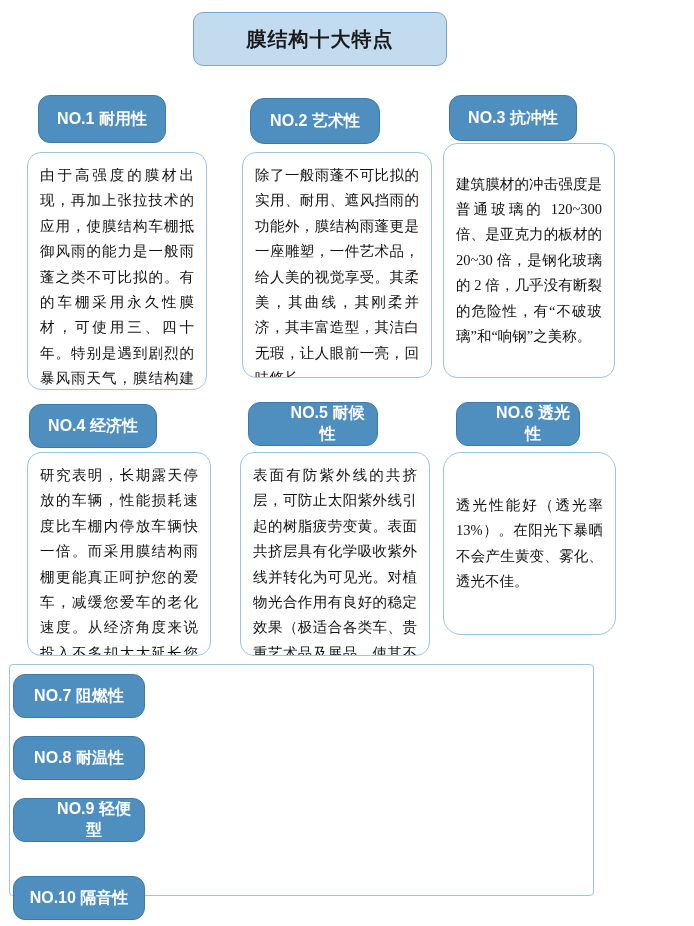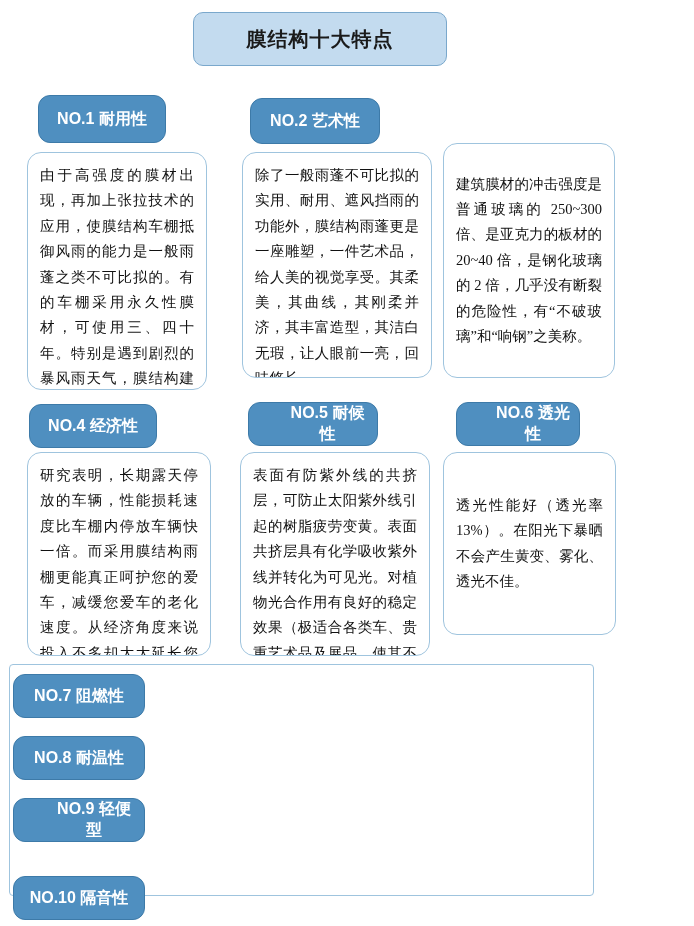--- a/index.html
+++ b/index.html
@@ -106,30 +106,31 @@
 <body>
 
 <div class="page">
 
   <div class="title-pill">膜结构十大特点</div>
 
   <div class="textbox" style="left:27px; top:152px; width:180px; height:238px;">由于高强度的膜材出现，再加上张拉技术的应用，使膜结构车棚抵御风雨的能力是一般雨蓬之类不可比拟的。有的车棚采用永久性膜材，可使用三、四十年。特别是遇到剧烈的暴风雨天气，膜结构建筑巍然不动，毫发不损。</div>
 
   <div class="textbox" style="left:242px; top:152px; width:190px; height:226px;">除了一般雨蓬不可比拟的实用、耐用、遮风挡雨的功能外，膜结构雨蓬更是一座雕塑，一件艺术品，给人美的视觉享受。其柔美，其曲线，其刚柔并济，其丰富造型，其洁白无瑕，让人眼前一亮，回味悠长。</div>
 
-  <div class="textbox centered-v" style="left:443px; top:143px; width:172px; height:235px;">建筑膜材的冲击强度是普通玻璃的 250~300 倍、是亚克力的板材的 20~40 倍，是钢化玻璃的 2 倍，几乎没有断裂的危险性，有“不破玻璃”和“响钢”之美称。</div>
+  <div class="textbox centered-v" style="left:443px; top:143px; width:172px; height:235px;">建筑膜材的冲击强度是普通玻璃的 120~300 倍、是亚克力的板材的 20~30 倍，是钢化玻璃的 2 倍，几乎没有断裂的危险性，有“不破玻璃”和“响钢”之美称。</div>
 
   <div class="pill" style="left:38px; top:95px; width:128px; height:48px;border-radius:12px;">NO.1 耐用性</div>
-  <div class="pill" style="left:250px; top:98px; width:130px; height:46px;">NO.2 艺术性</div>
+  <div class="pill" style="left:250px; top:98px; width:130px; height:46px;border-radius:14px;">NO.2 艺术性</div>
+  <div class="pill" style="left:449px; top:95px; width:128px; height:46px;">NO.3 抗冲性</div>
 
   <div class="textbox" style="left:27px; top:452px; width:184px; height:204px;">研究表明，长期露天停放的车辆，性能损耗速度比车棚内停放车辆快一倍。而采用膜结构雨棚更能真正呵护您的爱车，减缓您爱车的老化速度。从经济角度来说投入不多却大大延长您坐骑的寿命</div>
 
   <div class="textbox" style="left:240px; top:452px; width:190px; height:204px;">表面有防紫外线的共挤层，可防止太阳紫外线引起的树脂疲劳变黄。表面共挤层具有化学吸收紫外线并转化为可见光。对植物光合作用有良好的稳定效果（极适合各类车、贵重艺术品及展品，使其不受紫外线破坏）。</div>
 
-  <div class="textbox centered-v" style="left:443px; top:452px; width:173px; height:183px;">透光性能好（透光率 13%）。在阳光下暴晒不会产生黄变、雾化、透光不佳。</div>
+  <div class="textbox centered-v" style="left:443px; top:452px; width:173px; height:183px;border-radius:18px;">透光性能好（透光率 13%）。在阳光下暴晒不会产生黄变、雾化、透光不佳。</div>
 
   <div class="pill" style="left:29px; top:404px; width:128px; height:44px;">NO.4 经济性</div>
   <div class="pill" style="left:248px; top:402px; width:130px; height:44px;padding-left:35px;">NO.5 耐候性</div>
   <div class="pill" style="left:456px; top:402px; width:124px; height:44px;padding-left:36px;">NO.6 透光性</div>
 
   <div class="bottom-wrap"></div>
 
   <div class="row-text" style="top:679px;">据国家 GB8624-97 测试属阻燃 B1 级，无火滴，无毒气。</div>
   <div class="row-text" style="top:741px;">在摄氏-40 度至 120 度温度范围内不会引起变形等品质劣化。</div>
   <div class="row-text" style="top:803px;">重量轻，绝对保证棚下人和物的安全。</div>

